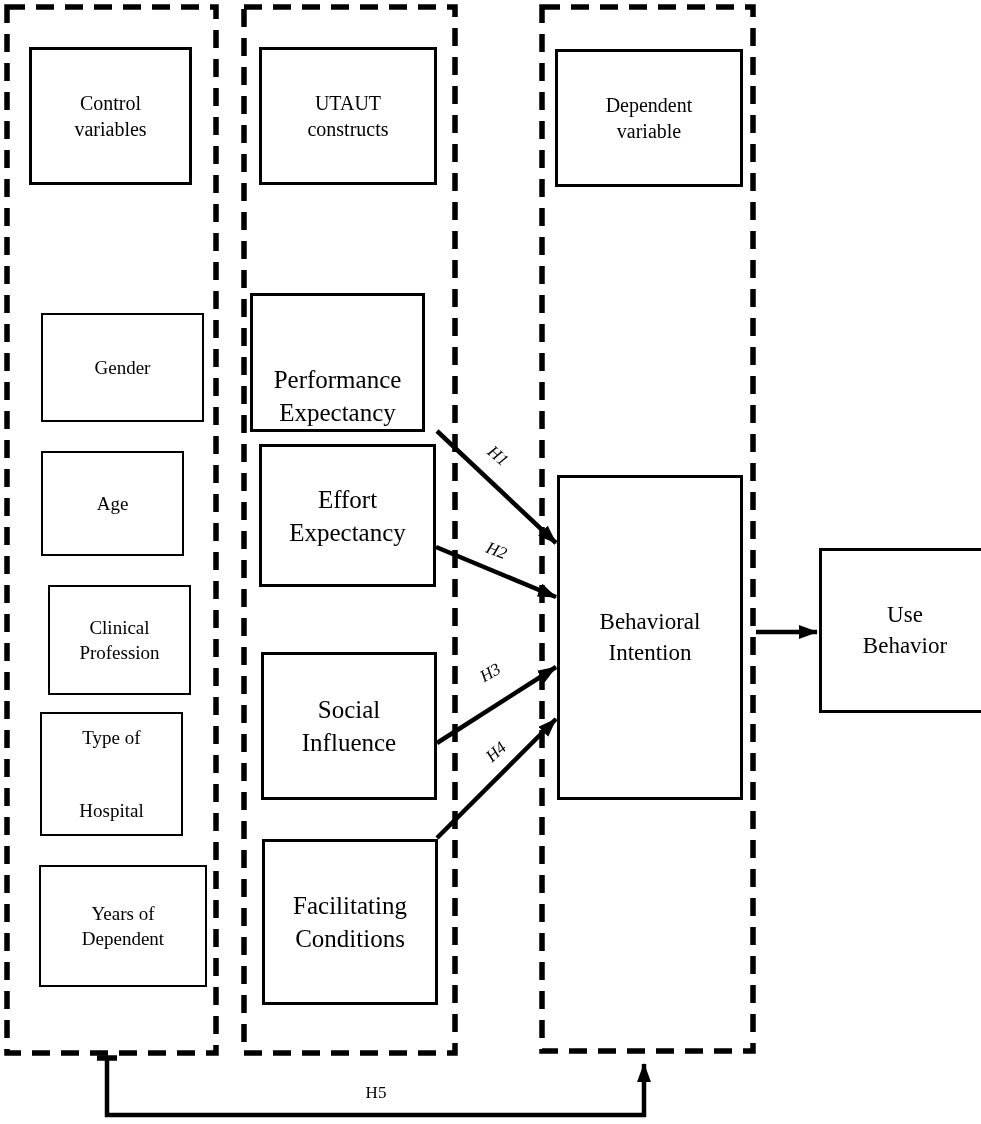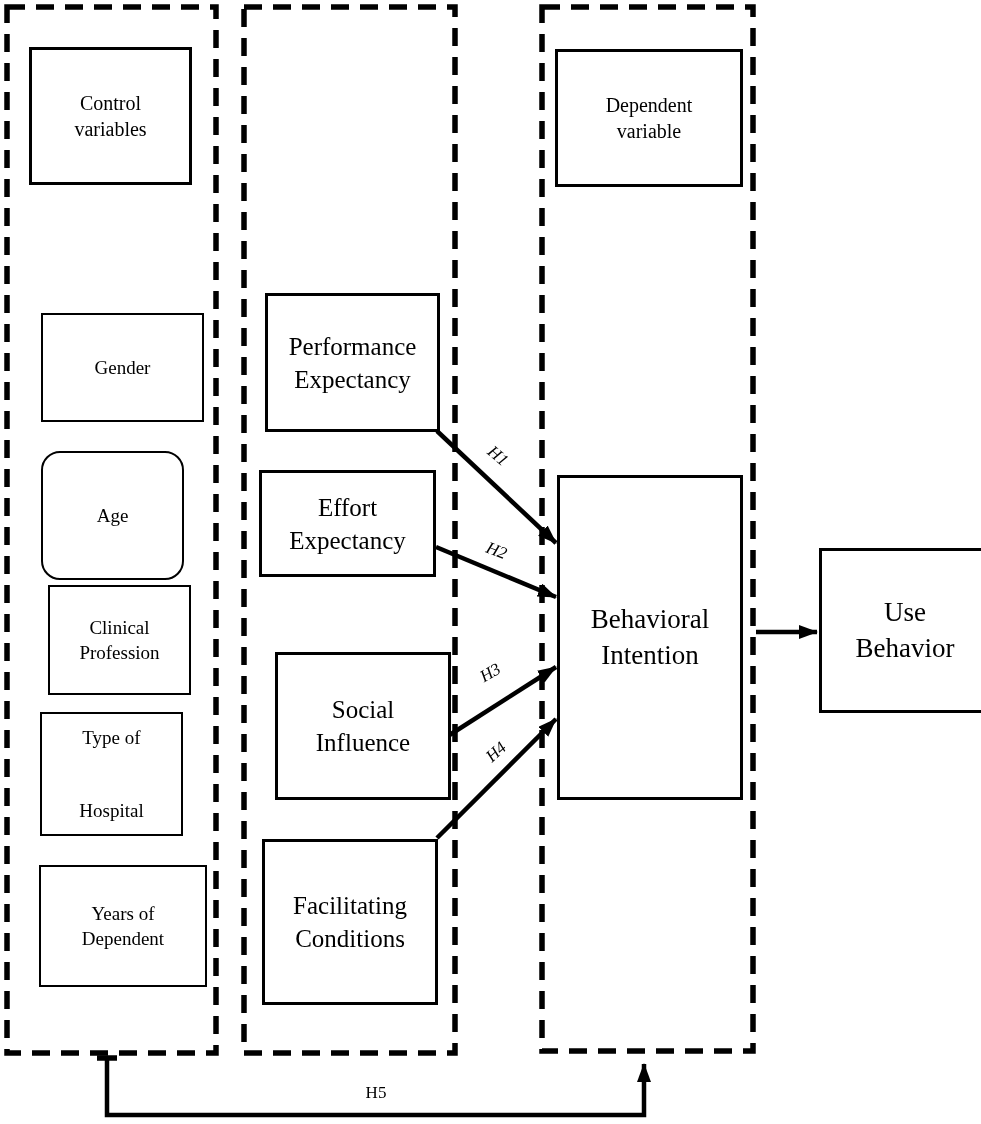--- a/index.html
+++ b/index.html
@@ -32,21 +32,21 @@
     flex-direction: column;
     align-items: center;
     justify-content: center;
     text-align: center;
     line-height: 1.32;
   }
   .box span { display: block; white-space: nowrap; }
   .f-header { font-size: 20px; }
   .f-item   { font-size: 19px; border-width: 2.5px; }
   .f-mid    { font-size: 25px; }
-  .f-big    { font-size: 27px; }
+  .f-big    { font-size: 23px; }
   .hlabel {
     font-family: "Liberation Serif", "DejaVu Serif", serif;
     font-size: 17px;
     font-style: italic;
     fill: #000000;
   }
   .hlabel.upright { font-style: normal; }
   .arrow {
     stroke: #000000;
     stroke-width: 4.5;
@@ -90,60 +90,64 @@
     <text class="hlabel" x="491" y="674" text-anchor="middle" dominant-baseline="middle" transform="rotate(-30 491 674)">H3</text>
     <text class="hlabel" x="497" y="753" text-anchor="middle" dominant-baseline="middle" transform="rotate(-42 497 753)">H4</text>
     <text class="hlabel upright" x="376" y="1094" text-anchor="middle" dominant-baseline="middle">H5</text>
   </svg>
 
   <div class="box f-header" style="left:29px; top:47px; width:163px; height:138px;text-align:center;">
     <span>Control</span>
     <span>variables</span>
   </div>
 
+  <div class="box f-header" style="left:259px; top:47px; width:178px; height:138px;">
+    <span>UTAUT</span>
+    <span>constructs</span>
+  </div>
 
   <div class="box f-header" style="left:555px; top:49px; width:188px; height:138px;">
     <span>Dependent</span>
     <span>variable</span>
   </div>
 
   <div class="box f-item" style="left:41px; top:313px; width:163px; height:109px;">
     <span>Gender</span>
   </div>
 
-  <div class="box f-item" style="left:41px; top:451px; width:143px; height:129px;border-radius:19px;">
+  <div class="box f-item" style="left:41px; top:451px; width:143px; height:105px;">
     <span>Age</span>
   </div>
 
   <div class="box f-item" style="left:48px; top:585px; width:143px; height:110px;">
     <span>Clinical</span>
     <span>Profession</span>
   </div>
 
   <div class="box f-item" style="left:40px; top:712px; width:143px; height:124px;gap:48px;">
     <span>Type of</span>
     <span>Hospital</span>
   </div>
 
   <div class="box f-item" style="left:39px; top:865px; width:168px; height:122px;">
     <span>Years of</span>
     <span>Dependent</span>
   </div>
 
-  <div class="box f-mid" style="left:265px; top:293px; width:175px; height:139px;">
+  <div class="box f-mid" style="left:250px; top:293px; width:175px; height:139px;justify-content:flex-end;">
     <span>Performance</span>
     <span>Expectancy</span>
   </div>
 
-  <div class="box f-mid" style="left:259px; top:470px; width:177px; height:107px;">
+  <div class="box f-mid" style="left:259px; top:444px; width:177px; height:143px;">
     <span>Effort</span>
     <span>Expectancy</span>
   </div>
 
-  <div class="box f-mid" style="left:275px; top:652px; width:176px; height:148px;">
+  <div class="box f-mid" style="left:261px; top:652px; width:176px; height:148px;">
     <span>Social</span>
     <span>Influence</span>
   </div>
 
   <div class="box f-mid" style="left:262px; top:839px; width:176px; height:166px;">
     <span>Facilitating</span>
     <span>Conditions</span>
   </div>
 
   <div class="box f-big" style="left:557px; top:475px; width:186px; height:325px;">

